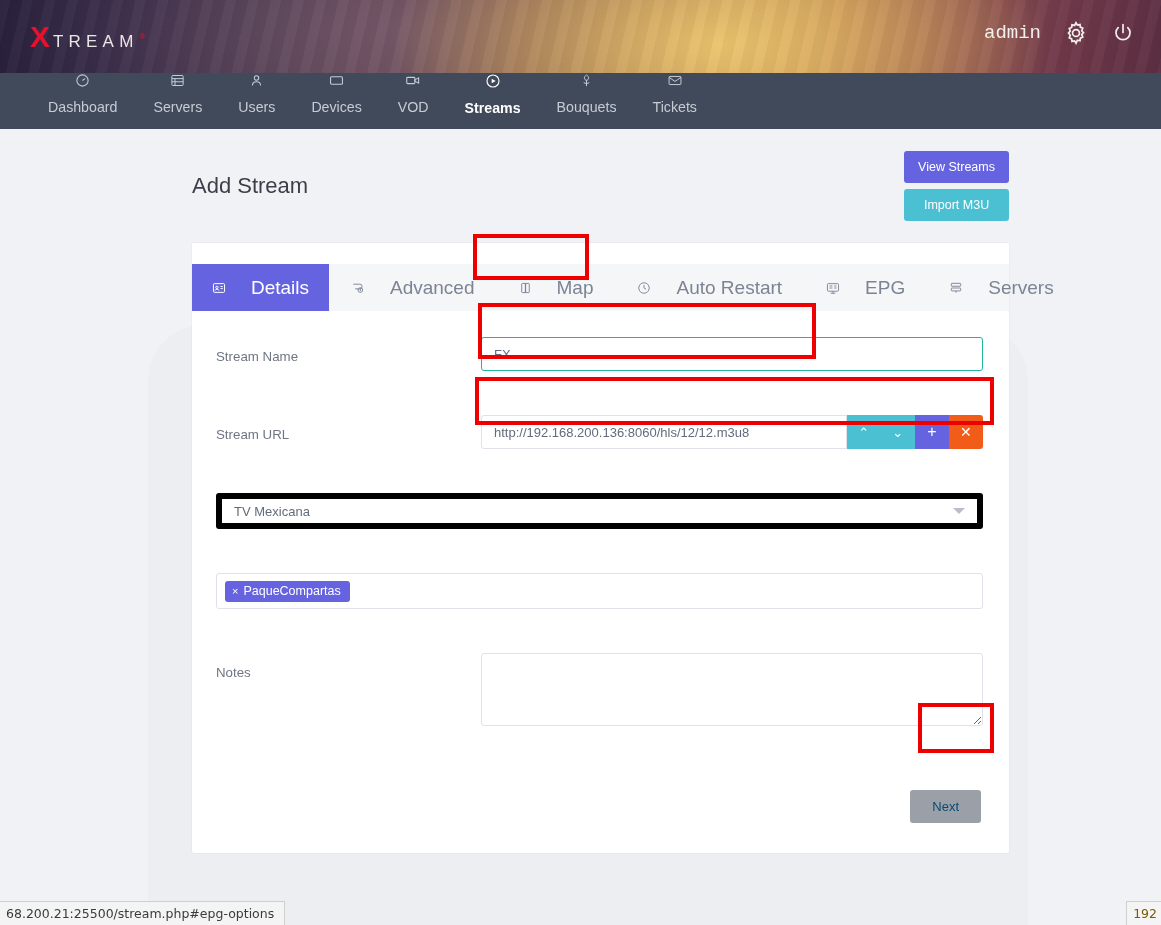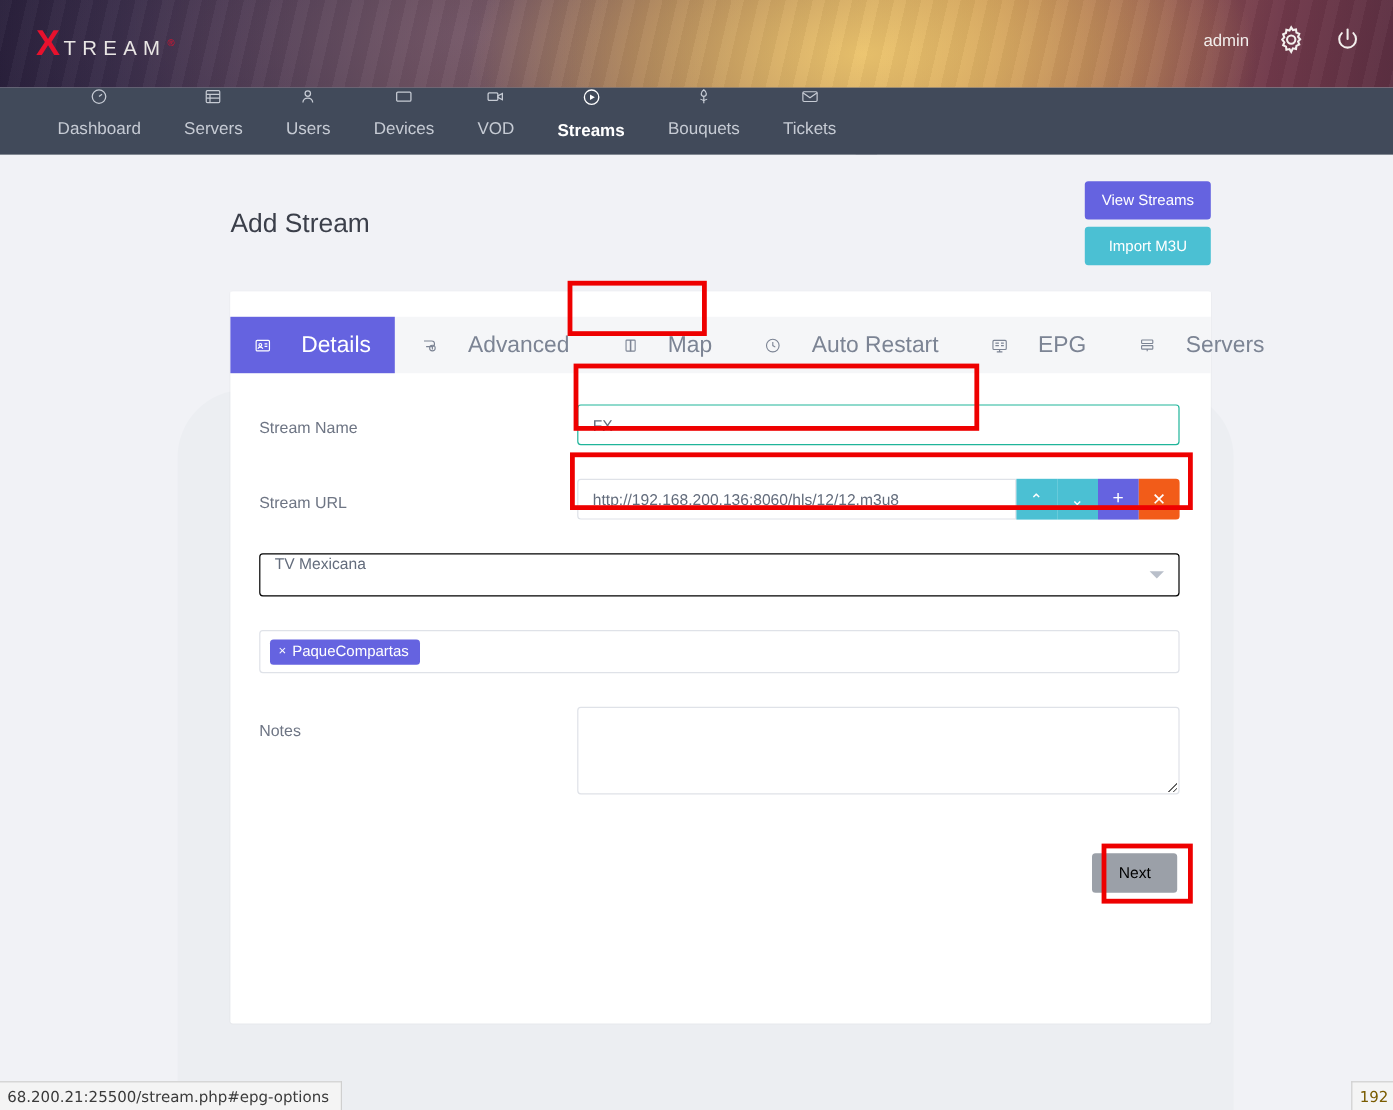--- a/index.html
+++ b/index.html
@@ -67,21 +67,21 @@
     margin-left: 1px;
     line-height: 1;
     position: relative; top: -8px;
   }
   .topright {
     position: absolute; right: 26px; top: 20px;
     display: flex; align-items: center; gap: 22px;
     z-index: 3;
   }
   .topright .uname {
-    color: #f3efed; font-size: 14px;
+    color: #f3efed; font-size: 19px; font-family: Liberation Mono, monospace;
   }
   .icobtn { cursor: pointer; display: flex; align-items: center; }
 
   
   .nav {
     height: 56px;
     background: #414a5a;
     display: flex;
     align-items: center;
     padding-left: 30px;
@@ -164,21 +164,21 @@
     background: #6563e0; color: #ffffff;
     min-width: 137px;
   }
   .tab svg { display:block; }
 
   
   .form { padding: 26px 26px 0 24px; }
   .frow {
     display: flex;
     align-items: flex-start;
-    margin-bottom: 28px;
+    margin-bottom: 44px;
   }
   .flabel {
     width: 265px;
     flex: 0 0 265px;
     color: #6e7584;
     font-size: 13.3px;
     padding-top: 12px;
   }
   .fctl { flex: 1; position: relative; }
 
@@ -203,23 +203,23 @@
     border: none; color: #fff; cursor: pointer;
     display: flex; align-items: center; justify-content: center;
     font-size: 13px; font-family: "Liberation Sans", sans-serif;
   }
   .ubtn.cy { background: #4bc0d3; width: 43px; }
   .ubtn.pu { background: #6563e0; width: 43px; font-size: 16px; }
   .ubtn.or { background: #f25c19; width: 43px; font-size: 14px; border-radius: 0 3px 3px 0; }
 
   .selbox {
     width: 100%; height: 36px;
-    border: 1px solid #000000; border-radius: 3px;
+    border: 6px solid #000000; border-radius: 3px;
     background: #fff;
-    display: flex; 
+    display: flex; align-items: center;
     padding: 0 12px;
     font-size: 13px; color: #636c7c;
     cursor: pointer; position: relative;
   }
   .selbox .arrow {
     position: absolute; right: 12px; top: 50%;
     transform: translateY(-50%);
     width: 0; height: 0;
     border-left: 6px solid transparent;
     border-right: 6px solid transparent;
@@ -245,21 +245,21 @@
     border: 1px solid #dfe2e8; border-radius: 3px;
     padding: 8px 12px; font-size: 13px; color: #636c7c;
     font-family: "Liberation Sans", sans-serif;
     resize: vertical; outline: none;
   }
   .nextrow {
     display: flex; justify-content: flex-end;
     padding: 16px 28px 28px 0;
   }
   .nextbtn {
-    background: #9ba0a8; color: #000000;
+    background: #9ba0a8; color: #0c4a6e;
     border: none; border-radius: 3px;
     font-size: 13px; padding: 9px 22px; cursor: pointer;
     font-family: "Liberation Sans", sans-serif;
   }
 
   
   .redbox {
     position: absolute;
     border: 4px solid #ee0000;
     pointer-events: none;

